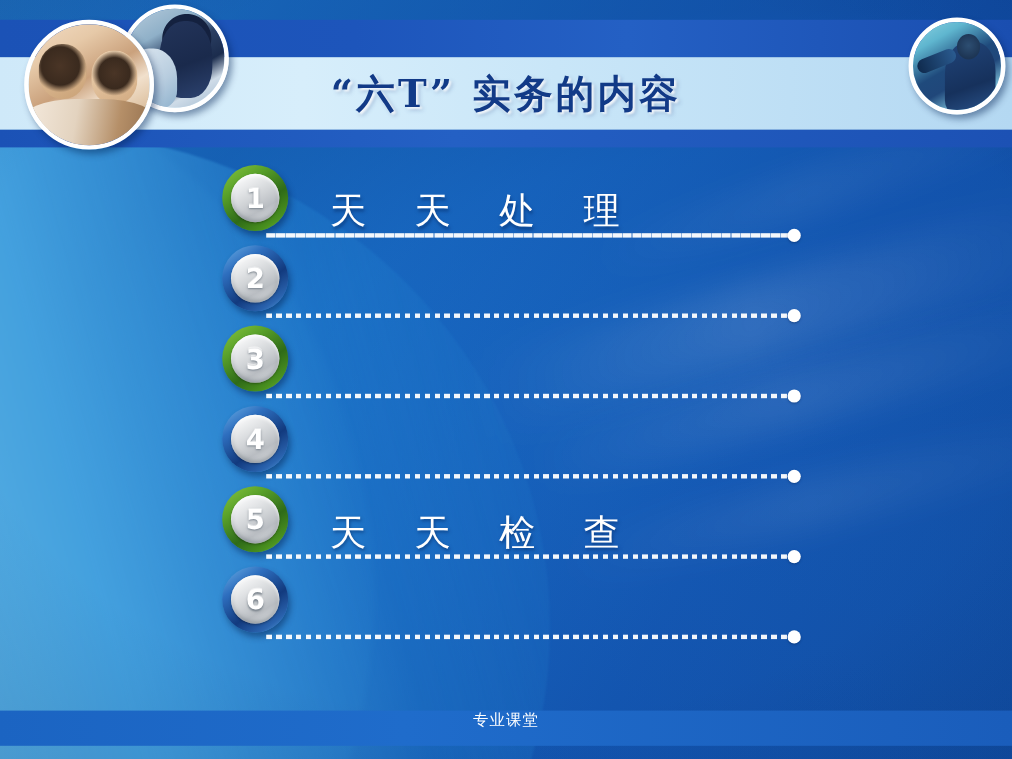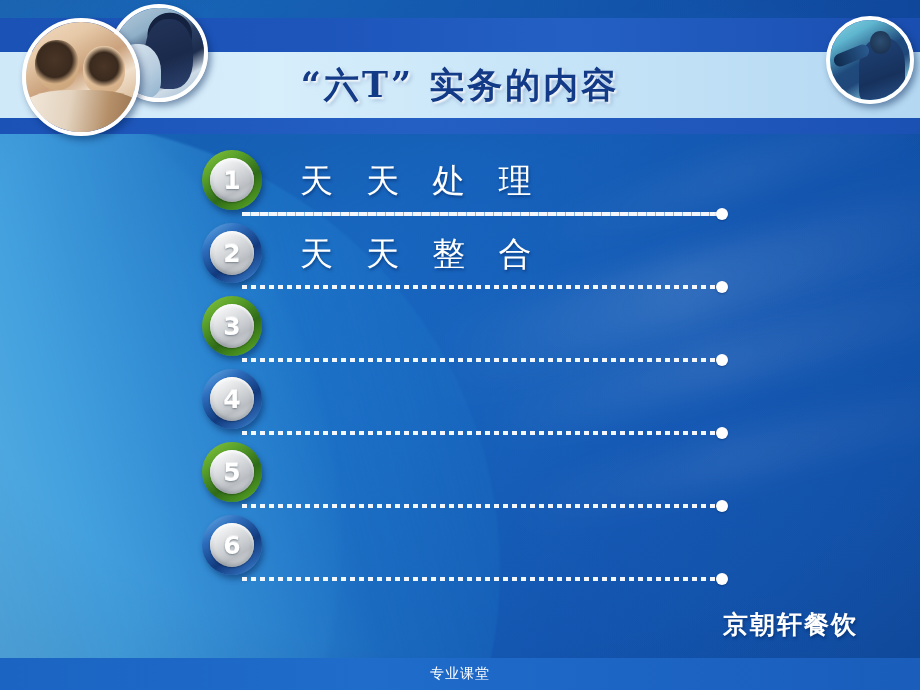--- a/index.html
+++ b/index.html
@@ -215,25 +215,25 @@
     font-size: 25px;
     font-weight: bold;
     color: #ffffff;
     text-shadow: 0 1px 2px rgba(110,120,130,0.9), 0 -1px 0 rgba(255,255,255,0.6);
     line-height: 1;
   }
 
   .row-label {
     position: absolute;
     left: 300px;
-    top: 4px;
+    top: 15px;
     height: 62px;
     display: flex;
     align-items: center;
-    font-family: Liberation Sans, sans-serif;
+    font-family: Liberation Mono, monospace;
     font-size: 33px;
     letter-spacing: 12px;
     color: #ffffff;
     text-shadow: 1px 2px 3px rgba(0,35,90,0.55);
     white-space: nowrap;
   }
 
   .sep {
     position: absolute;
     left: 242px;
@@ -272,26 +272,25 @@
     font-weight: bold;
     font-size: 25px;
     letter-spacing: 2px;
     color: #ffffff;
     text-shadow: 1px 2px 3px rgba(0,35,95,0.6);
     white-space: nowrap;
   }
   .footer-bar {
     position: absolute;
     left: 0;
-    bottom: 0;
+    bottom: 12px;
     width: 920px;
     height: 32px;
     background: linear-gradient(90deg, #1b64c2 0%, #1f6ccb 40%, #1a5dbb 100%);
     display: flex;
-    align-items: center;
     justify-content: center;
   }
   .footer-text {
     font-family: "DejaVu Sans", "Liberation Sans", sans-serif;
     font-size: 14px;
     letter-spacing: 1px;
     color: #ffffff;
     white-space: nowrap;
   }
 </style>
@@ -351,21 +350,20 @@
         <div class="dot"></div>
       </div>
     </div>
 
     <div class="row">
       <div class="badge blue">
         <div class="disc">
           <span class="num">2</span>
         </div>
       </div>
-      <div class="row-label">天 天 整 合</div>
       <div class="sep">
         <div class="dash"></div>
         <div class="dot"></div>
       </div>
     </div>
 
     <div class="row">
       <div class="badge green">
         <div class="disc">
           <span class="num">3</span>
@@ -388,39 +386,39 @@
         <div class="dot"></div>
       </div>
     </div>
 
     <div class="row">
       <div class="badge green">
         <div class="disc">
           <span class="num">5</span>
         </div>
       </div>
+      <div class="row-label">天 天 检 查</div>
       <div class="sep">
         <div class="dash"></div>
         <div class="dot"></div>
       </div>
     </div>
 
     <div class="row">
       <div class="badge blue">
         <div class="disc">
           <span class="num">6</span>
         </div>
       </div>
       <div class="sep">
         <div class="dash"></div>
         <div class="dot"></div>
       </div>
     </div>
 
   </div>
 
-  <div class="signature">京朝轩餐饮</div>
 
   <div class="footer-bar">
     <span class="footer-text">专业课堂</span>
   </div>
 
 </div>
 
 </body></html>

